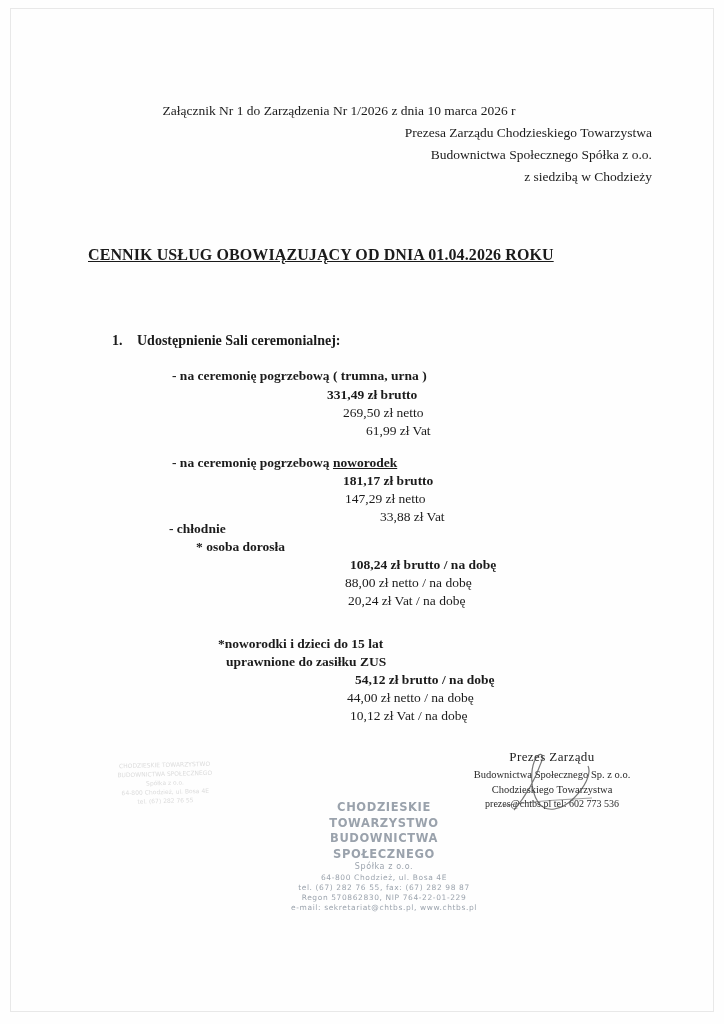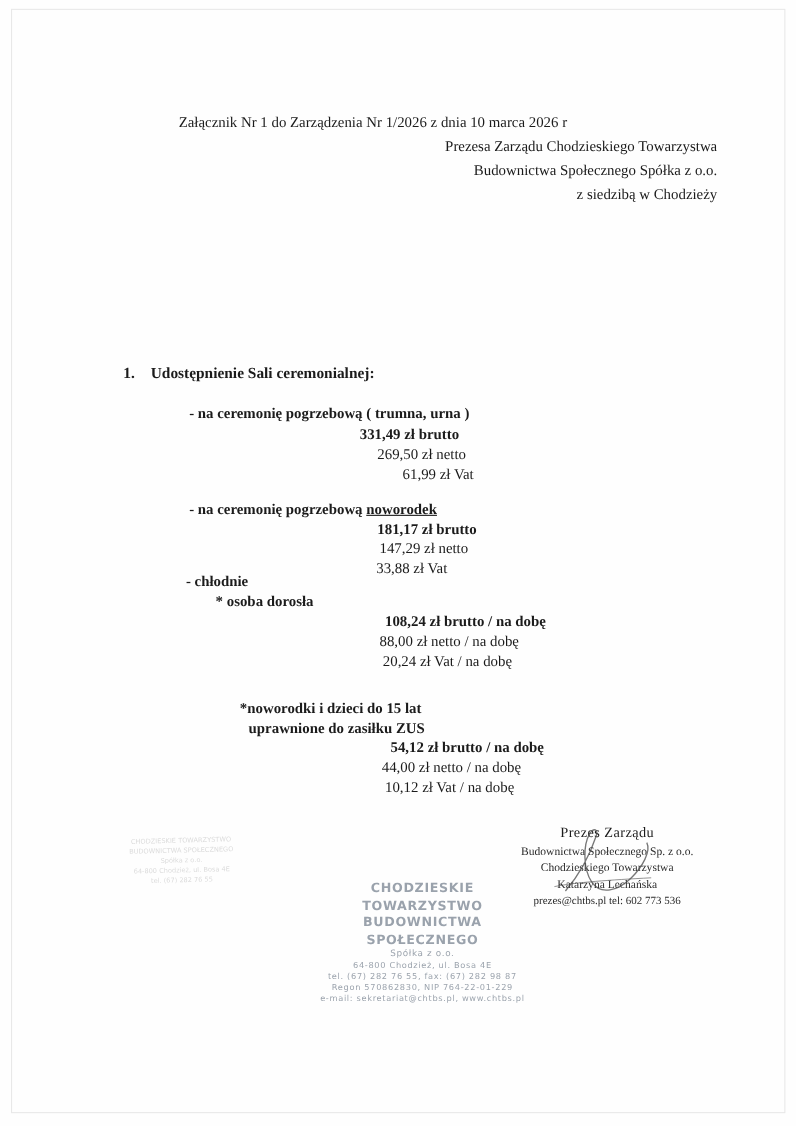--- a/index.html
+++ b/index.html
@@ -107,21 +107,21 @@
   
   .i1-head { left: 172px; top: 368px; }
   .i1-a    { left: 327px; top: 387px; }
   .i1-b    { left: 343px; top: 405px; }
   .i1-c    { left: 366px; top: 423px; }
 
   
   .i2-head { left: 172px; top: 455px; }
   .i2-a    { left: 343px; top: 473px; }
   .i2-b    { left: 345px; top: 491px; }
-  .i2-c    { left: 342px; top: 509px; text-align: right; }
+  .i2-c    { left: 380px; top: 509px; text-align: right; }
 
   
   .i3-head { left: 169px; top: 521px; }
   .i3-sub  { left: 196px; top: 539px; font-weight: bold; }
   .i3-a    { left: 350px; top: 557px; }
   .i3-b    { left: 345px; top: 575px; }
   .i3-c    { left: 348px; top: 593px; }
 
   
   .i4-head { left: 218px; top: 636px; font-weight: bold; }
@@ -216,20 +216,23 @@
 <div class="page">
   <div class="doc-border"></div>
 
   <div class="header-block">
     <div class="header-line-1">Załącznik Nr 1 do Zarządzenia Nr 1/2026 z dnia 10 marca 2026 r</div>
     <div class="header-line-2">Prezesa Zarządu Chodzieskiego Towarzystwa</div>
     <div class="header-line-3">Budownictwa Społecznego Spółka z o.o.</div>
     <div class="header-line-4">z siedzibą w Chodzieży</div>
   </div>
 
+  <div class="title-row">
+    <span>CENNIK USŁUG OBOWIĄZUJĄCY OD DNIA 01.04.2026 ROKU</span>
+  </div>
 
   <div class="section-num">1.</div>
   <div class="section-title">Udostępnienie Sali ceremonialnej:</div>
 
   <div class="item item-head i1-head">- na ceremonię pogrzebową ( trumna, urna )</div>
   <div class="item amount-bold i1-a">331,49 zł brutto</div>
   <div class="item amount-plain i1-b">269,50 zł netto</div>
   <div class="item amount-plain i1-c">61,99 zł Vat</div>
 
   <div class="item item-head i2-head">
@@ -248,21 +251,20 @@
   <div class="item i4-head">*noworodki i dzieci do 15 lat</div>
   <div class="item i4-head2">uprawnione do zasiłku ZUS</div>
   <div class="item amount-bold i4-a">54,12 zł brutto / na dobę</div>
   <div class="item amount-plain i4-b">44,00 zł netto / na dobę</div>
   <div class="item amount-plain i4-c">10,12 zł Vat / na dobę</div>
 
   <div class="signature">
     <div class="sig-title">Prezes Zarządu</div>
     <div class="sig-line">Budownictwa Społecznego Sp. z o.o.</div>
     <div class="sig-line">Chodzieskiego Towarzystwa</div>
-    <div class="sig-name">Katarzyna Lechańska</div>
     <div class="sig-contact">prezes@chtbs.pl  tel: 602 773 536</div>
   </div>
 
   <svg class="sig-scribble" viewBox="0 0 120 78">
     <path d="M18 66 C30 52, 40 34, 46 16 C48 10, 44 8, 40 14 C34 24, 34 46, 42 58 C50 70, 66 66, 78 54 C88 44, 96 30, 92 22" fill="none" stroke="#4a4a4a" stroke-width="1.2" opacity="0.75"></path>
     <path d="M8 62 C28 58, 58 56, 96 54" fill="none" stroke="#4a4a4a" stroke-width="0.9" opacity="0.6"></path>
   </svg>
 
   <div class="stamp-main">
     <div class="s1">CHODZIESKIE TOWARZYSTWO</div>

